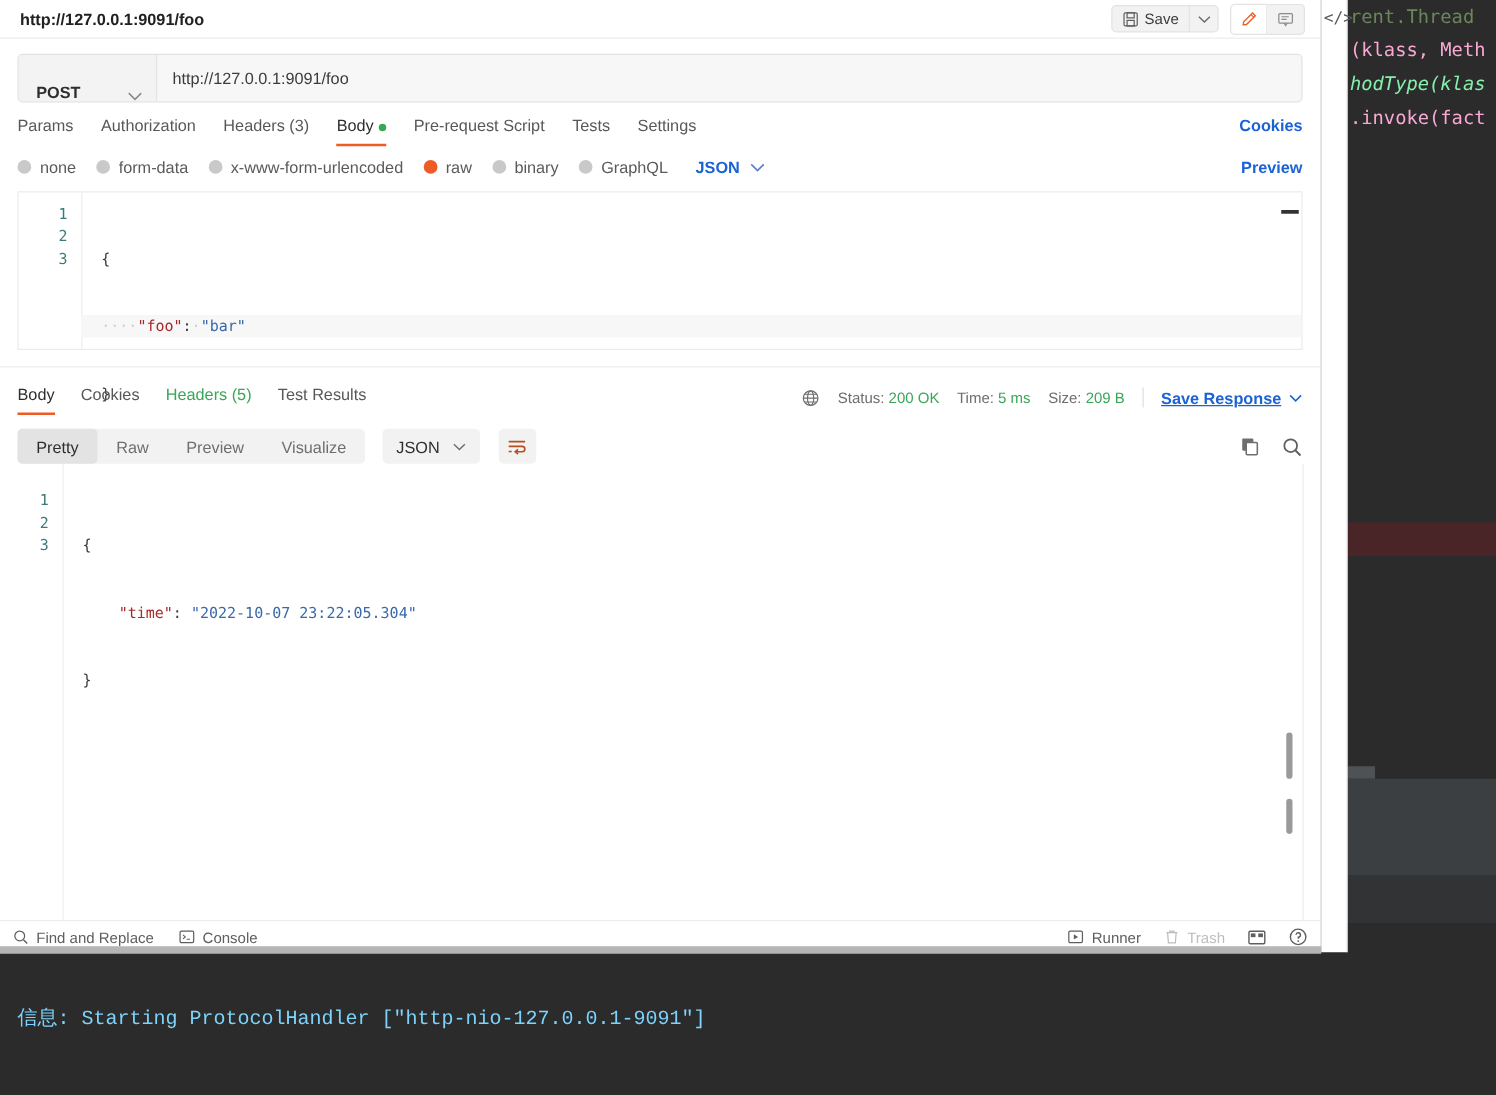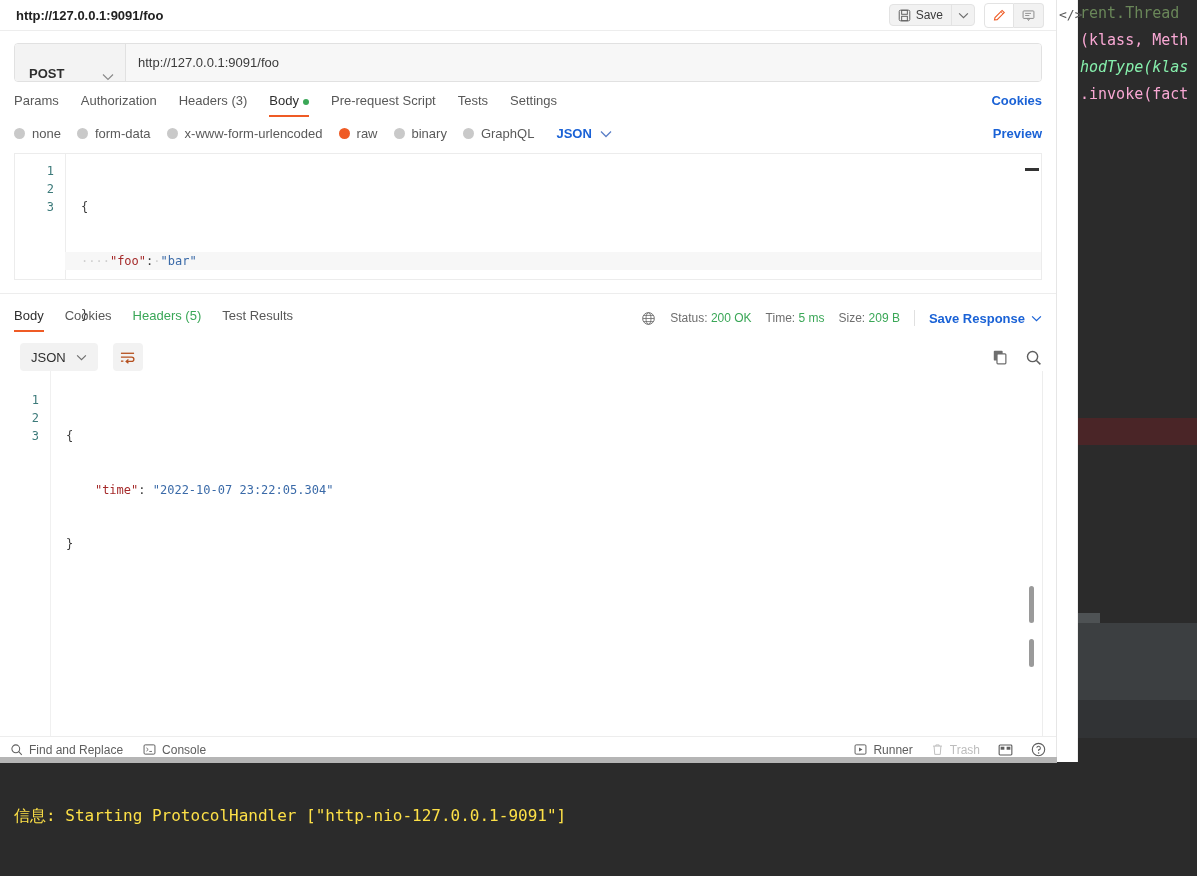--- a/index.html
+++ b/index.html
@@ -35,21 +35,21 @@
   #ide-panel2b { position:absolute; left:1078px; top:700px; right:0; height:38px; background:#313335; }
 
   
   #terminal {
     position:absolute; left:0; top:762px; width:1197px; height:114px;
     background:#2b2b2b; overflow:hidden; z-index:3;
     font-family:"DejaVu Sans Mono","Liberation Mono",monospace;
     font-size:16px; line-height:27px; white-space:pre; color:#c8cdd0;
   }
   #terminal .term-line { display:block; padding-left:14px; }
-  #terminal .term-line.cut { color:#fde047; margin-top:-14px; }
+  #terminal .term-line.cut { color:#7dd3fc; margin-top:-14px;font-family:Liberation Mono, monospace; }
   .tgrip { position:absolute; left:0; top:757px; width:1057px; height:6px; background:#b5b5b5; z-index:4; }
 
   
   #postman {
     position:absolute; left:0; top:0; width:1057px; height:762px;
     background:#ffffff; z-index:2; overflow:hidden;
     border-right:1px solid #e6e6e6;
     display:flex; flex-direction:column;
   }
 
@@ -128,21 +128,21 @@
   .req-scroll { position:absolute; right:2px; top:14px; width:14px; height:3px; background:#333; }
   .req-vline { position:absolute; left:50px; top:0; bottom:0; width:1px; background:#ededed; }
 
   
   .resptabs { display:flex; align-items:flex-end; padding:14px 14px 0 14px; gap:21px; position:relative;
      border-top:1px solid #ededed; margin-top:13px; }
   .resp-meta { position:absolute; right:14px; bottom:6px; display:flex; align-items:center; gap:14px; font-size:12px; }
   .resp-meta .lbl { color:#6e6e6e; }
   .resp-meta .val { color:#3aa757; }
   .resp-meta .sep { width:1px; height:16px; background:#e0e0e0; }
-  .saveresp { color:#1a62d6; font-weight:bold; font-size:13px; display:flex; align-items:center; gap:6px; }
+  .saveresp { color:#1a62d6; font-weight:bold; font-size:13px; display:flex; align-items:center; gap:6px;text-decoration:underline; }
 
   
   .resptoolbar { display:flex; align-items:center; padding:11px 14px 0 14px; gap:8px; position:relative; }
   .segbox { display:flex; background:#f2f2f2; border-radius:4px; height:28px; align-items:center; }
   .segbtn { padding:0 15px; height:100%; display:flex; align-items:center; font-size:13px; color:#6f6f6f; }
   .segbtn.active { background:#e3e3e3; border-radius:4px; color:#2e2e2e; }
   .jsonbox { display:flex; align-items:center; gap:10px; height:28px; padding:0 11px; background:#f2f2f2;
      border-radius:4px; font-size:13px; color:#2e2e2e; margin-left:6px; }
   .wrapbtn { width:30px; height:28px; background:#f2f2f2; border-radius:4px; display:flex;
      align-items:center; justify-content:center; margin-left:7px; }
@@ -317,20 +317,26 @@
         <span>
           <svg width="11" height="7" viewBox="0 0 12 8">
               <path d="M1 1.5 L6 6.5 L11 1.5" fill="none" stroke="#1a62d6" stroke-width="1.4"></path>
             </svg>
         </span>
       </span>
     </div>
   </div>
 
   <div class="resptoolbar">
+    <div class="segbox">
+      <div class="segbtn active">Pretty</div>
+      <div class="segbtn">Raw</div>
+      <div class="segbtn">Preview</div>
+      <div class="segbtn">Visualize</div>
+    </div>
     <div class="jsonbox">
       <span>JSON</span>
       <span>
         <svg width="11" height="7" viewBox="0 0 12 8">
             <path d="M1 1.5 L6 6.5 L11 1.5" fill="none" stroke="#6e6e6e" stroke-width="1.3"></path>
           </svg>
       </span>
     </div>
     <div class="wrapbtn">
       <span>

